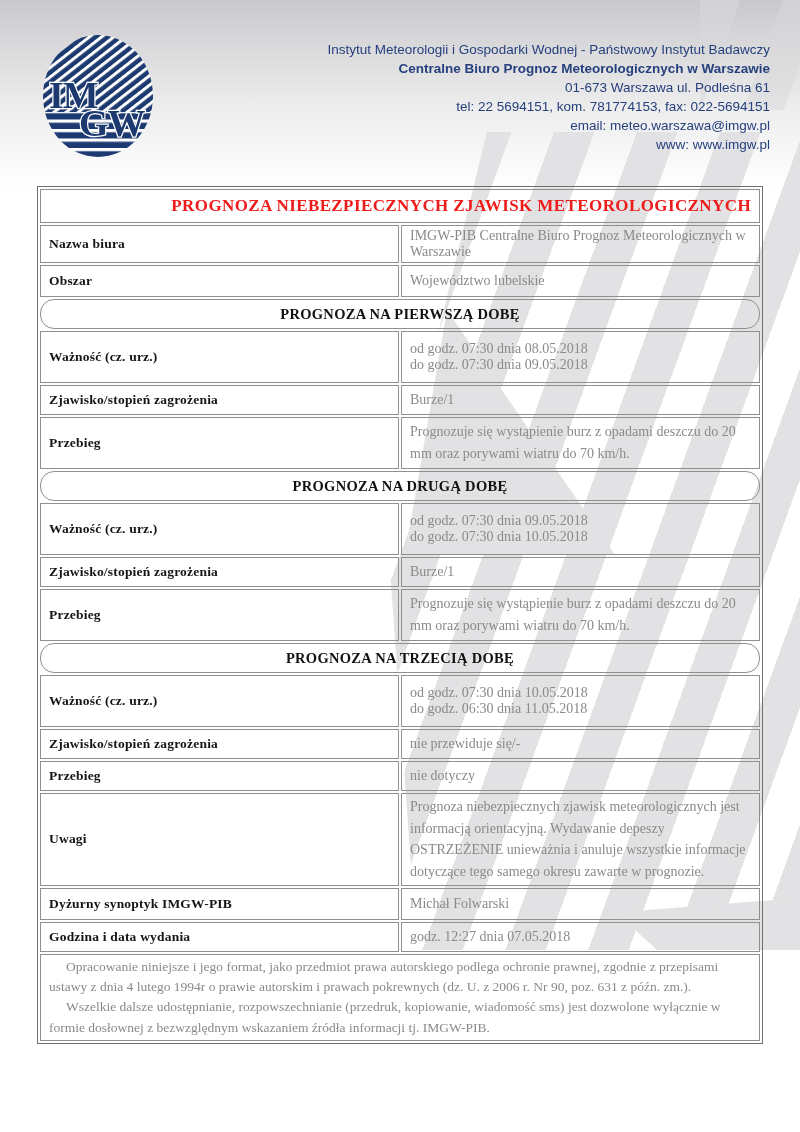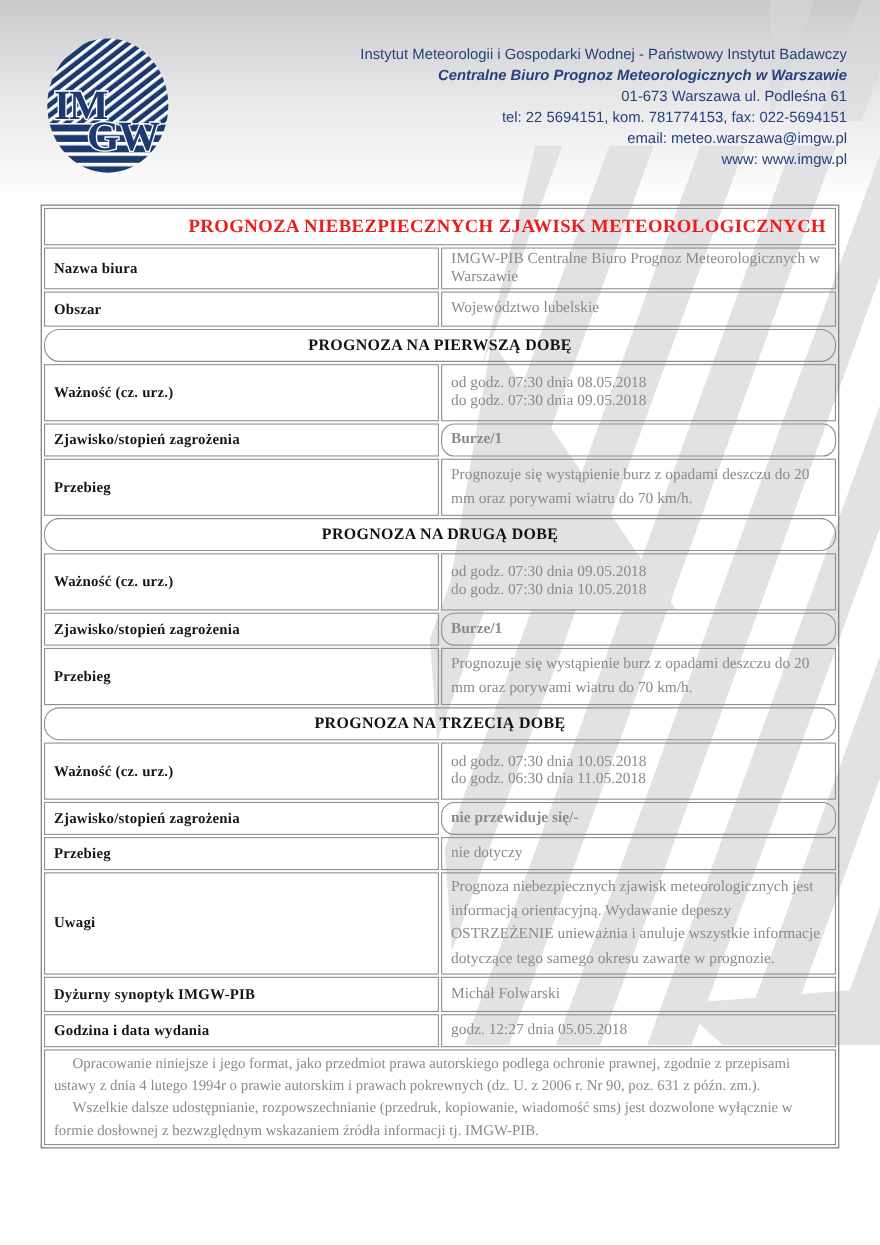--- a/index.html
+++ b/index.html
@@ -17,31 +17,31 @@
      background:repeating-linear-gradient(110deg,#d9d9db 0 38px,rgba(0,0,0,0) 38px 78px);
      opacity:.55;}
   .wm-triangle{left:405px;top:310px;width:210px;height:245px;background:#e2e2e4;
      clip-path:polygon(20% 0,0 100%,100% 100%);}
   .wm-swoosh{left:612px;top:898px;width:188px;height:52px;background:#e2e2e4;
      clip-path:polygon(2% 28%,100% 0,100% 100%,24% 100%);}
 
   
   #header-block{position:absolute;top:40px;right:30px;z-index:1;text-align:right;
      color:#26407d;font-family:"Liberation Sans", sans-serif;font-size:13.5px;line-height:19px;}
-  #header-block .hb-bold{font-weight:bold;font-style:italic;}
+  #header-block .hb-bold{font-weight:bold;}
   #logo{position:absolute;left:42px;top:34px;z-index:1;}
 
   
   #doc-table{position:absolute;left:37px;top:186px;z-index:1;width:726px;
      border-collapse:separate;border-spacing:2px;border:1px solid #6f6f6f;
      table-layout:fixed;background:transparent;}
   #doc-table td{border:1px solid #8f8f8f;padding:2px 8px;vertical-align:middle;background:transparent;}
   td.lab{width:188px;font-weight:bold;color:#151515;font-size:13.5px;letter-spacing:.2px;}
   td.val{color:#8a8a8a;font-size:14px;}
-  .val-strong{color:#2e2e2e;font-weight:bold;border-radius:12px;}
+  .val-strong{color:#2e2e2e;font-weight:normal;}
   td.doc-title{height:28px;text-align:right;font-weight:bold;font-size:17px;color:#ee1b1b;letter-spacing:.4px;}
   td.section{height:24px;text-align:center;font-weight:bold;font-size:14.5px;color:#111;letter-spacing:.3px;border-radius:14px;}
   tr.r-sm td{height:24px;}
   tr.r-md td{height:26px;}
   tr.r-2l td{height:46px;}
   tr.r-3l td{height:62px;}
   td.course{line-height:1.55;}
   td.remarks{line-height:1.55;}
   td.footnote{color:#8a8a8a;font-size:13.5px;line-height:1.5;padding:4px 10px;}
   td.footnote p{margin:0;text-indent:17px;}
@@ -164,21 +164,21 @@
     <tr class="r-3l">
       <td class="lab">Uwagi</td>
       <td class="val remarks">Prognoza niebezpiecznych zjawisk meteorologicznych jest informacją orientacyjną. Wydawanie depeszy OSTRZEŻENIE unieważnia i anuluje wszystkie informacje dotyczące tego samego okresu zawarte w prognozie.</td>
     </tr>
     <tr class="r-md">
       <td class="lab">Dyżurny synoptyk IMGW-PIB</td>
       <td class="val">Michał Folwarski</td>
     </tr>
     <tr class="r-sm">
       <td class="lab">Godzina i data wydania</td>
-      <td class="val">godz. 12:27 dnia 05.05.2018</td>
+      <td class="val">godz. 12:27 dnia 07.05.2018</td>
     </tr>
 
     <tr>
       <td colspan="2" class="footnote">
         <p>Opracowanie niniejsze i jego format, jako przedmiot prawa autorskiego podlega ochronie prawnej, zgodnie z przepisami ustawy z dnia 4 lutego 1994r o prawie autorskim i prawach pokrewnych (dz. U. z 2006 r. Nr 90, poz. 631 z późn. zm.).</p>
         <p>Wszelkie dalsze udostępnianie, rozpowszechnianie (przedruk, kopiowanie, wiadomość sms) jest dozwolone wyłącznie w formie dosłownej z bezwzględnym wskazaniem źródła informacji tj. IMGW-PIB.</p>
       </td>
     </tr>
   </tbody>
     </table>

